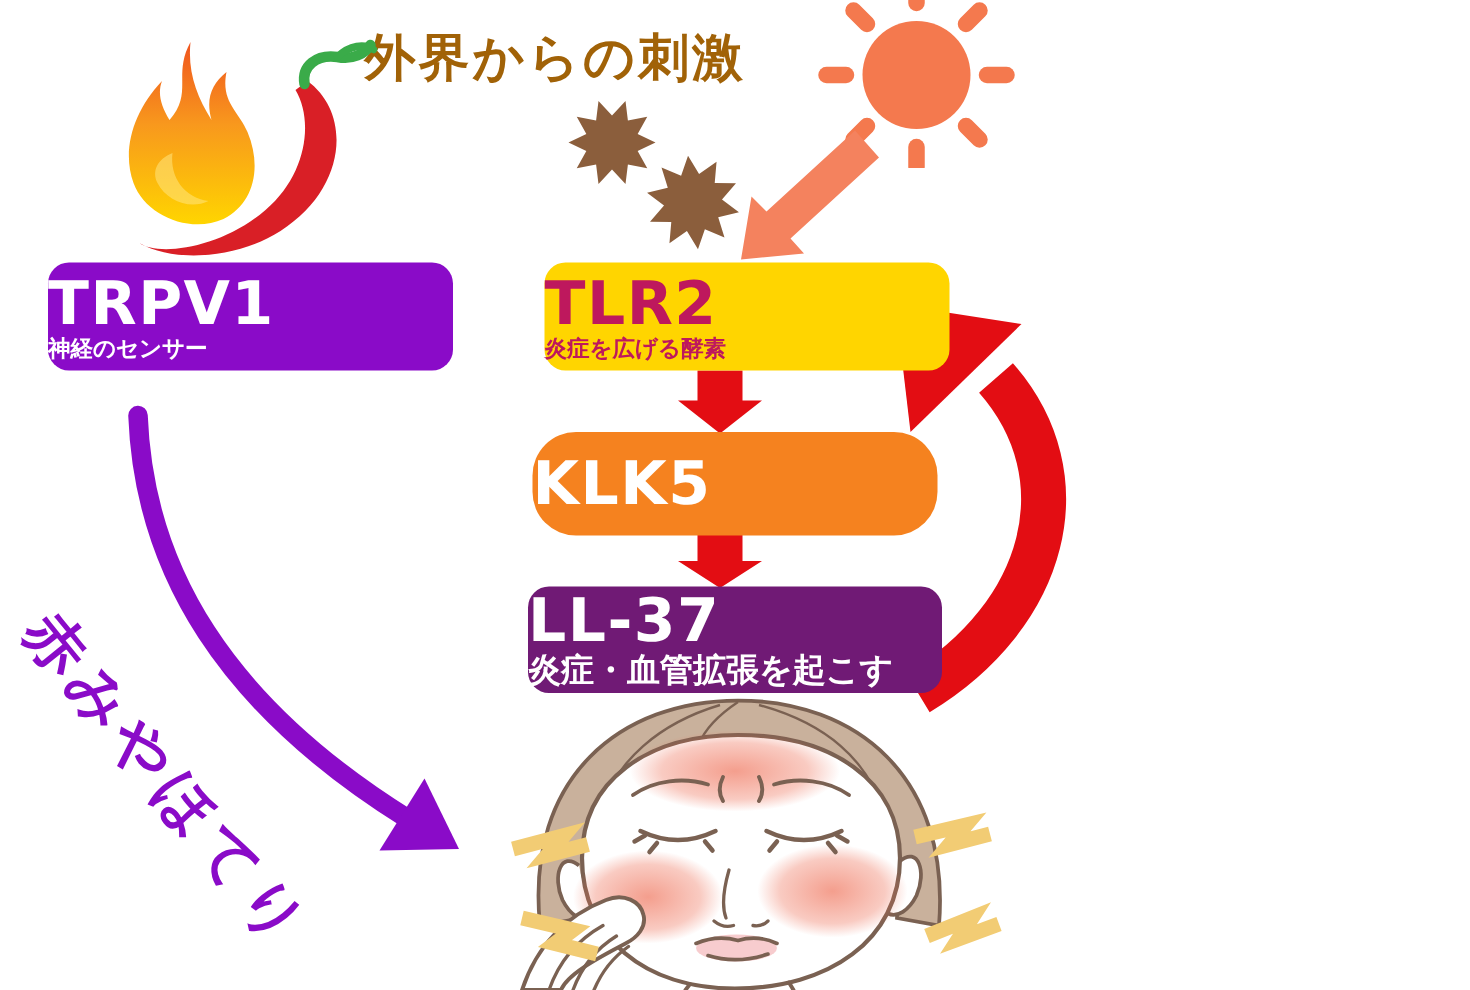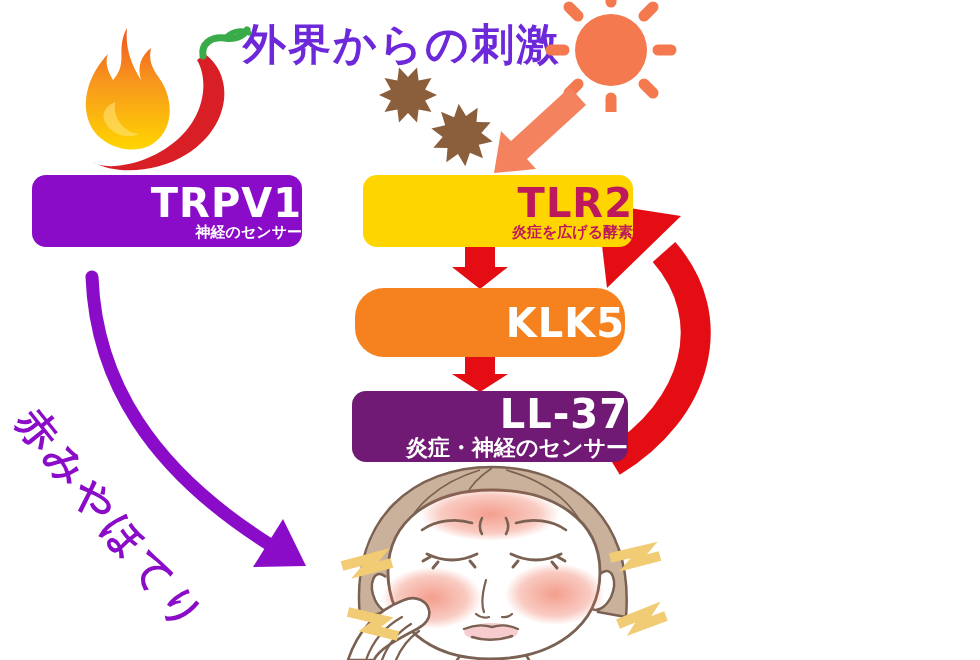--- a/index.html
+++ b/index.html
@@ -3,26 +3,26 @@
 <meta charset="utf-8">
 <style>
   html,body{margin:0;padding:0;background:#ffffff;}
   .stage{
     position:relative;width:980px;height:660px;overflow:hidden;
     background:#ffffff;font-family:"DejaVu Sans",sans-serif;
   }
   .abs{position:absolute;}
   .main-title{
     left:243px;top:16px;width:310px;
-    font-size:43px;font-weight:bold;color:#6d28d9;letter-spacing:2px;
+    font-size:34px;font-weight:bold;color:#a16207;letter-spacing:2px;
     white-space:nowrap;
   }
   .box{
     border-radius:14px;text-align:center;color:#fff;
-    display:flex;flex-direction:column;justify-content:center;align-items:flex-end;
+    display:flex;flex-direction:column;justify-content:center;align-items:flex-start;
     line-height:1.05;
   }
   .box .box-name{font-size:40px;font-weight:bold;letter-spacing:1px;}
   .box .box-desc{font-size:15px;font-weight:bold;margin-top:1px;white-space:nowrap;}
   .box-trpv1{left:32px;top:175px;width:270px;height:72px;background:#8A0BC8;}
   .box-tlr2{left:363px;top:175px;width:270px;height:72px;background:#FFD500;color:#be185d;}
   .box-klk5{left:355px;top:288px;width:270px;height:69px;background:#F5821F;border-radius:29px;}
   .box-ll37{left:352px;top:391px;width:276px;height:71px;background:#701a75;}
   .box-ll37 .box-desc{font-size:22px;}
   .flow-label{
@@ -102,21 +102,21 @@
   </div>
   <div class="abs box box-tlr2">
     <div class="box-name">TLR2</div>
     <div class="box-desc">炎症を広げる酵素</div>
   </div>
   <div class="abs box box-klk5">
     <div class="box-name">KLK5</div>
   </div>
   <div class="abs box box-ll37">
     <div class="box-name">LL-37</div>
-    <div class="box-desc">炎症・神経のセンサー</div>
+    <div class="box-desc">炎症・血管拡張を起こす</div>
   </div>
 
   <div class="abs flow-label">赤みやほてり</div>
 
   <svg class="abs" style="left:330px;top:462px" width="340" height="198" viewBox="0 0 340 198">
     <defs>
       <radialGradient id="blushGrad" cx="0.5" cy="0.5" r="0.5">
         <stop offset="0" stop-color="#EE6A50" stop-opacity="0.65"></stop>
         <stop offset="0.7" stop-color="#EE6A50" stop-opacity="0.35"></stop>
         <stop offset="1" stop-color="#EE6A50" stop-opacity="0"></stop>

